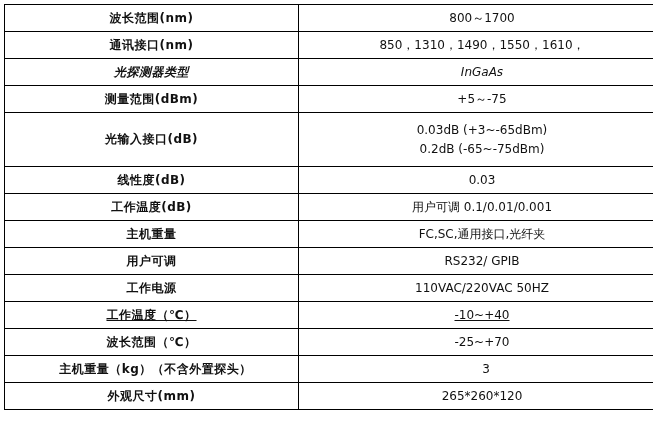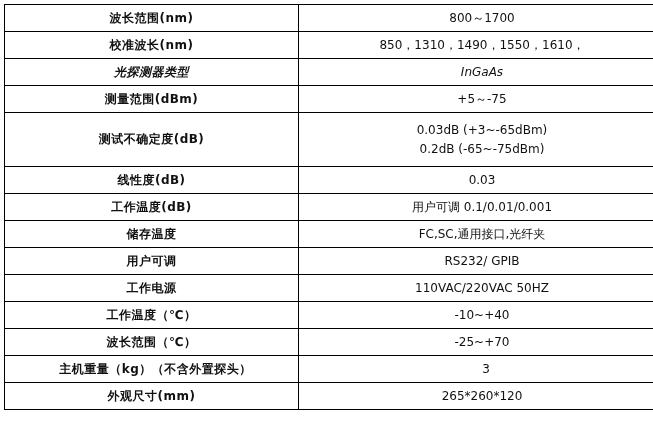--- a/index.html
+++ b/index.html
@@ -53,62 +53,62 @@
   tr.r0 td { height: 26px; }
   tr.r1 td { height: 26px; }
   tr.r2 td { height: 26px; font-style: italic; }
   tr.r3 td { height: 26px; }
   tr.r4 td { height: 53px; }
   tr.r5 td { height: 26px; }
   tr.r6 td { height: 26px; }
   tr.r7 td { height: 26px; }
   tr.r8 td { height: 26px; }
   tr.r9 td { height: 26px; }
-  tr.r10 td { height: 26px; }
+  tr.r10 td { height: 26px; text-decoration: underline; }
   tr.r11 td { height: 26px; }
   tr.r12 td { height: 26px; padding-left: 12px; }
   tr.r13 td { height: 26px; margin-top: 48px; }
 </style>
 </head>
 <body>
 
 <div class="sheet">
   <table class="spec">
     <tbody>
 
       <tr class="r0">
         <td class="label">波长范围(nm)</td>
         <td class="value">
           <span class="line">800～1700</span>
         </td>
       </tr>
 
       <tr class="r1">
-        <td class="label">校准波长(nm)</td>
+        <td class="label">通讯接口(nm)</td>
         <td class="value">
           <span class="line">850，1310，1490，1550，1610，</span>
         </td>
       </tr>
 
       <tr class="r2">
         <td class="label">光探测器类型</td>
         <td class="value">
           <span class="line">InGaAs</span>
         </td>
       </tr>
 
       <tr class="r3">
         <td class="label">测量范围(dBm)</td>
         <td class="value">
           <span class="line">+5～-75</span>
         </td>
       </tr>
 
       <tr class="r4">
-        <td class="label">测试不确定度(dB)</td>
+        <td class="label">光输入接口(dB)</td>
         <td class="value">
           <span class="line">0.03dB (+3~-65dBm)</span>
           <span class="line">0.2dB (-65~-75dBm)</span>
         </td>
       </tr>
 
       <tr class="r5">
         <td class="label">线性度(dB)</td>
         <td class="value">
           <span class="line">0.03</span>
@@ -116,21 +116,21 @@
       </tr>
 
       <tr class="r6">
         <td class="label">工作温度(dB)</td>
         <td class="value">
           <span class="line">用户可调 0.1/0.01/0.001</span>
         </td>
       </tr>
 
       <tr class="r7">
-        <td class="label">储存温度</td>
+        <td class="label">主机重量</td>
         <td class="value">
           <span class="line">FC,SC,通用接口,光纤夹</span>
         </td>
       </tr>
 
       <tr class="r8">
         <td class="label">用户可调</td>
         <td class="value">
           <span class="line">RS232/ GPIB</span>
         </td>

